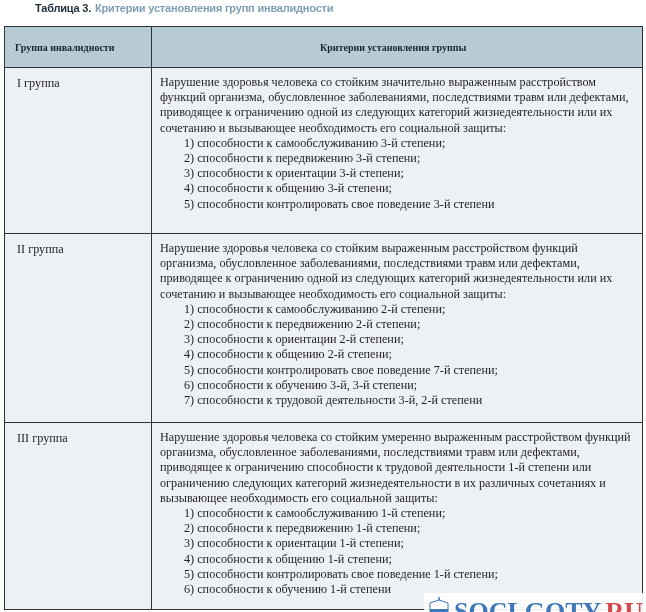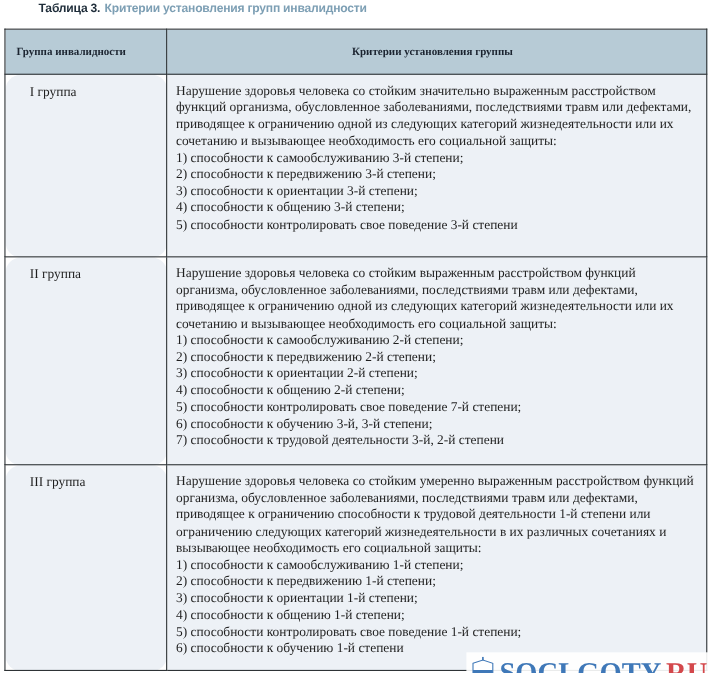--- a/index.html
+++ b/index.html
@@ -4,25 +4,25 @@
 <style>
   html, body { margin: 0; padding: 0; background: #ffffff; }
   body { width: 646px; height: 612px; position: relative; overflow: hidden; font-family: "Liberation Serif", "DejaVu Serif", serif; }
   .caption { position: absolute; left: 2px; top: 2px; font-family: "Liberation Sans", "DejaVu Sans", sans-serif; font-size: 11px; font-weight: bold; letter-spacing: -0.2px; }
   .caption .num { color: #1f2d3a; margin-left: 33px; }
   .caption .title { color: #7d9fb4; margin-left: 4px; }
   table.crit { position: absolute; left: 4px; top: 26px; width: 639px; border-collapse: collapse; table-layout: fixed; }
   table.crit th, table.crit td { border: 1.5px solid #2e3336; }
   table.crit th { background: #b7cbd6; height: 40px; font-weight: bold; font-size: 10px; color: #1b2430; text-align: left; padding: 0 0 0 10px; }
   table.crit td { background: #edf1f6; vertical-align: top; color: #1f1f1f; font-size: 12.2px; line-height: 15.2px; }
-  table.crit td.grp { padding: 8px 0 0 22px; border-radius: 14px; }
+  table.crit td.grp { padding: 8px 0 0 12px; }
   table.crit td.desc { padding: 7px 8px 12px 8px; }
   .col1 { width: 147px; }
   .desc p { margin: 0; }
-  .desc .item { display: block; }
+  .desc .item { display: block; margin-left: 24px; }
   .watermark { position: absolute; left: 424px; top: 575px; width: 222px; height: 37px; background: rgba(255,255,255,0.9); display: flex; align-items: center; margin-top: 18px; }
   .wm-shield { width: 22px; height: 30px; margin-left: 4px; position: relative; }
   .wm-text { font-family: "Liberation Serif", serif; font-weight: bold; font-size: 26px; color: #3f78b8; letter-spacing: 0px; margin-left: 4px; }
   .wm-text .ru { color: #d3474b; }
 </style>
 </head>
 <body>
 
 <div class="caption">
   <span class="num">Таблица 3.</span><span class="title">Критерии установления групп инвалидности</span>

